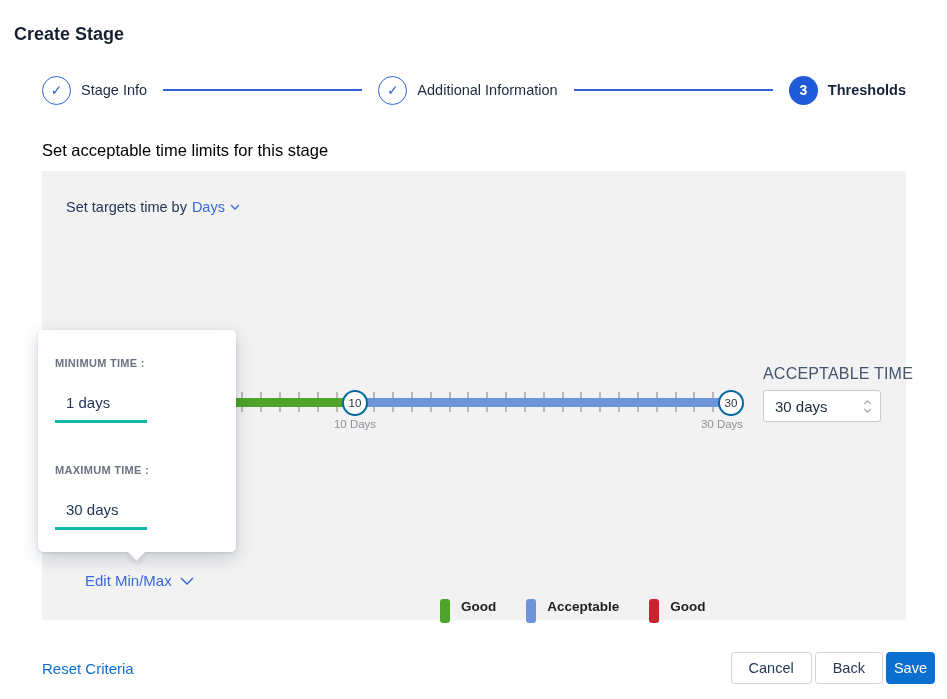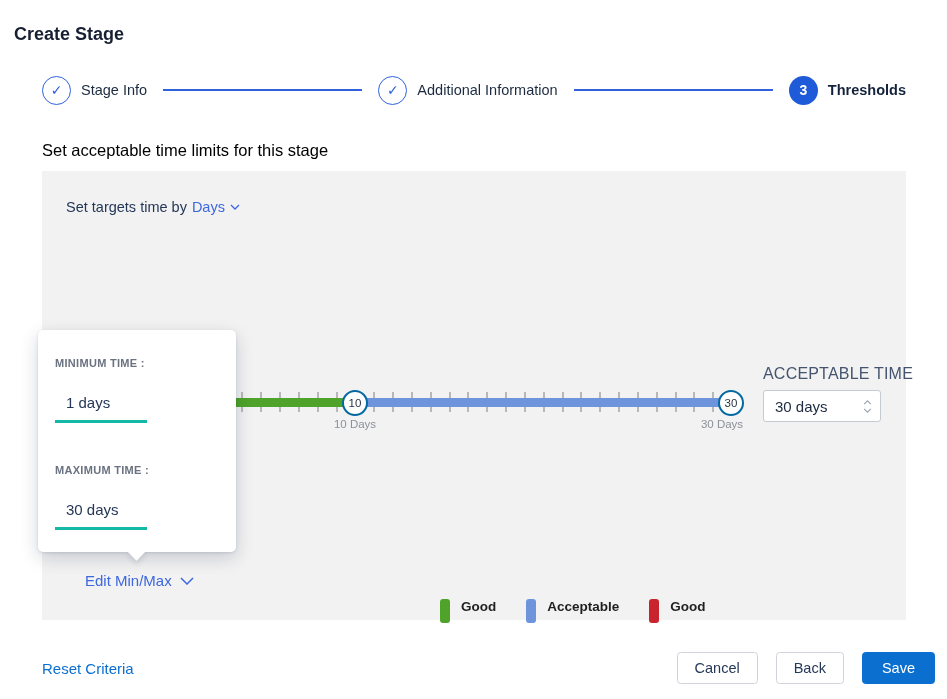--- a/index.html
+++ b/index.html
@@ -149,34 +149,34 @@
     box-shadow: 3px 3px 5px rgba(9,30,66,0.10);
   }
 
   
   .reset-link {
     position: absolute; left: 42px; top: 660px;
     color: #0b6fd0; font-size: 15px; cursor: pointer;
   }
   .footer-buttons {
     position: absolute; right: 12px; top: 652px;
-    display: flex; align-items: center; gap: 18px;
+    display: flex; align-items: center; gap: 3px;
   }
   .btn {
     height: 32px; border-radius: 3.5px; font-size: 14.5px;
     display: inline-flex; align-items: center; justify-content: center;
     cursor: pointer; font-family: inherit;
   }
   .btn.secondary {
     background: #fff; border: 1px solid #d0d4da; color: #253858;
     padding: 0 17px;
   }
   .btn.primary {
     background: #0b6fd0; border: 1px solid #0b6fd0; color: #fff;
-    padding: 0 19px;
+    padding: 0 7px;
   }
   .chev { display: inline-block; }
 </style>
 </head>
 <body>
 
 <div class="app">
 
   <div class="page-title">Create Stage</div>
 

